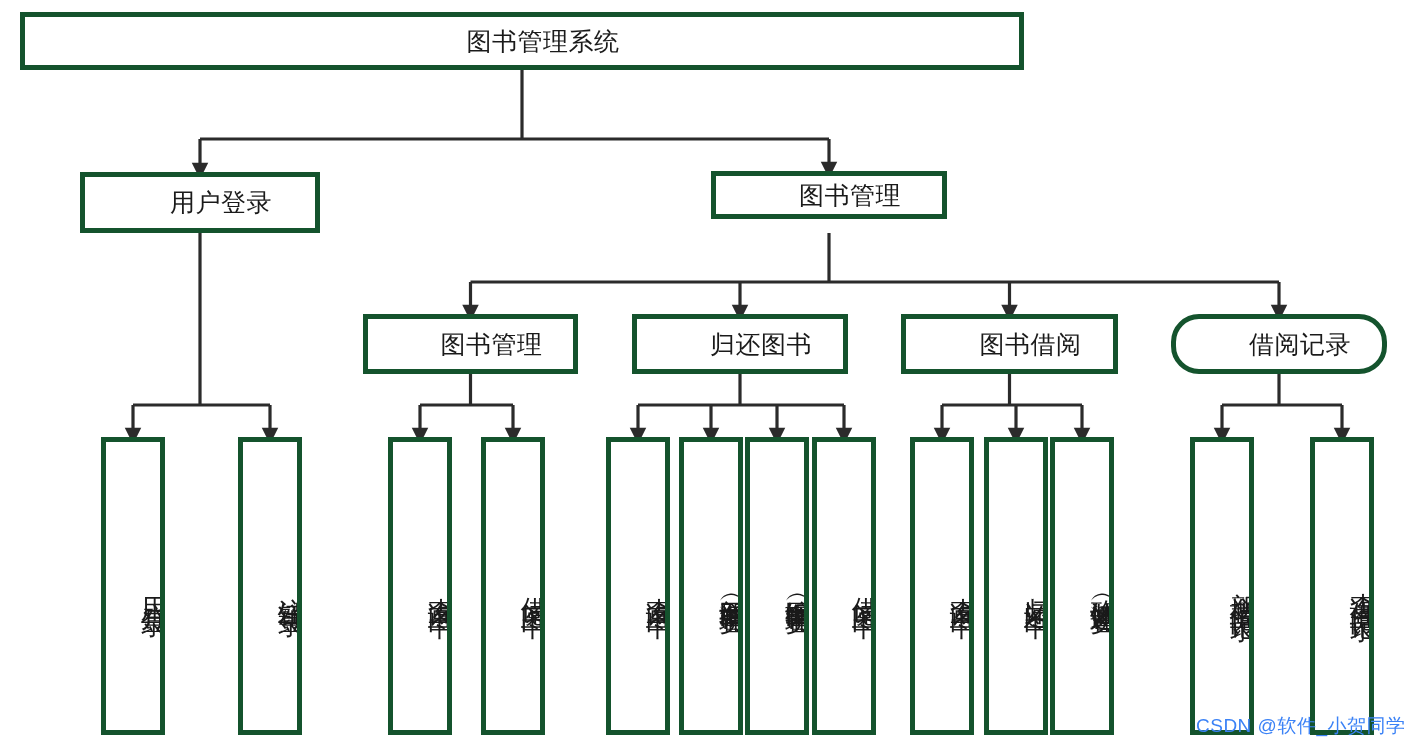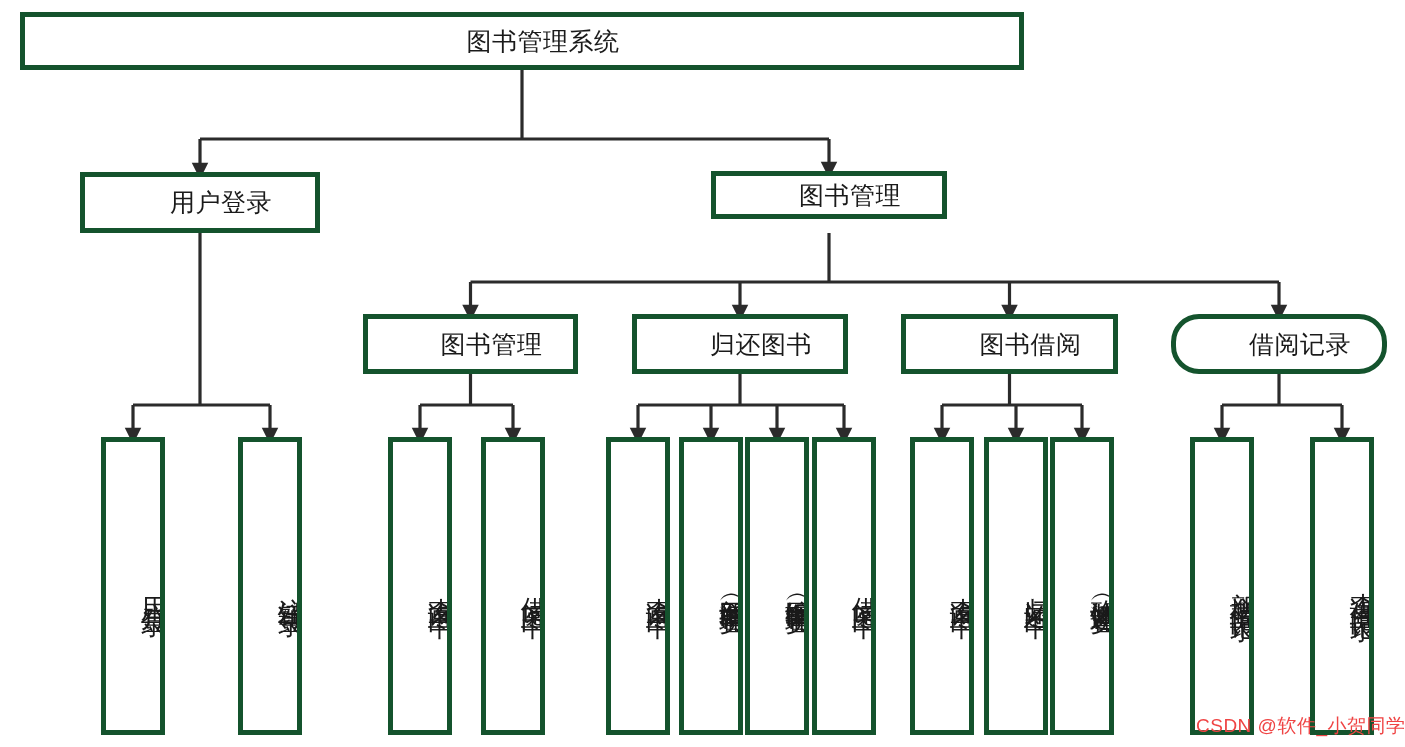--- a/index.html
+++ b/index.html
@@ -53,21 +53,21 @@
     text-orientation: upright;
     font-size: 27px;
     letter-spacing: 5px;
   }
   .node-box.vertical.tight .node-label {
     font-size: 26px;
     letter-spacing: 1.5px;
   }
   .watermark {
     position: absolute;
-    color: #ef4444;
+    color: #3b82f6;
     font-size: 19px;
     white-space: nowrap;
     letter-spacing: 0.5px;
   }
 </style>
 </head>
 <body>
 
 <div id="canvas">
 

